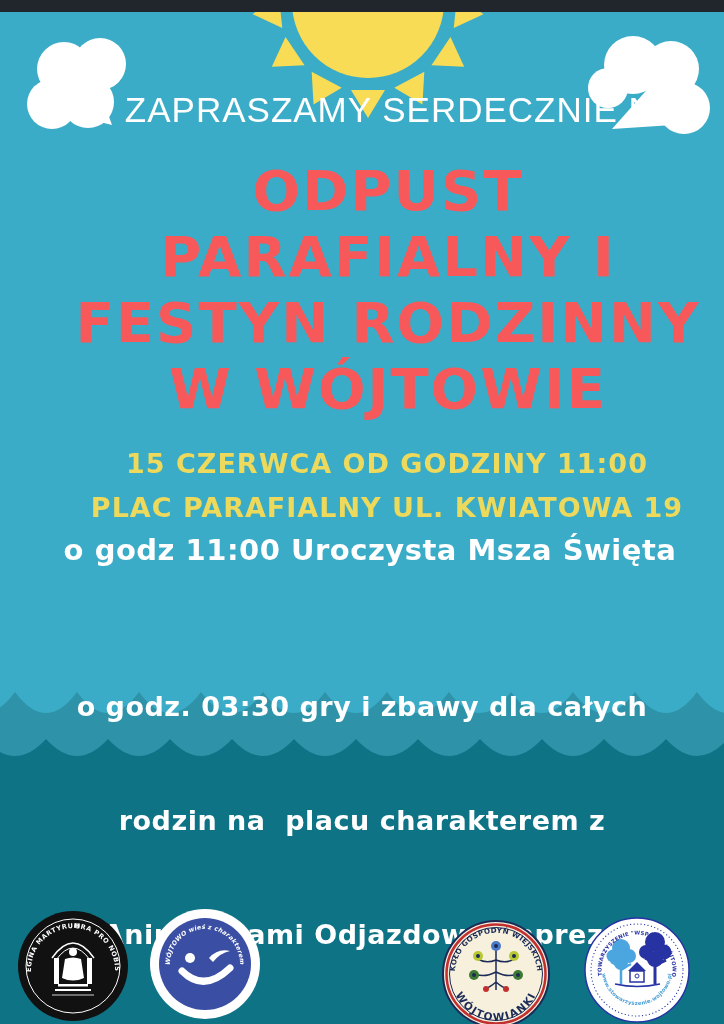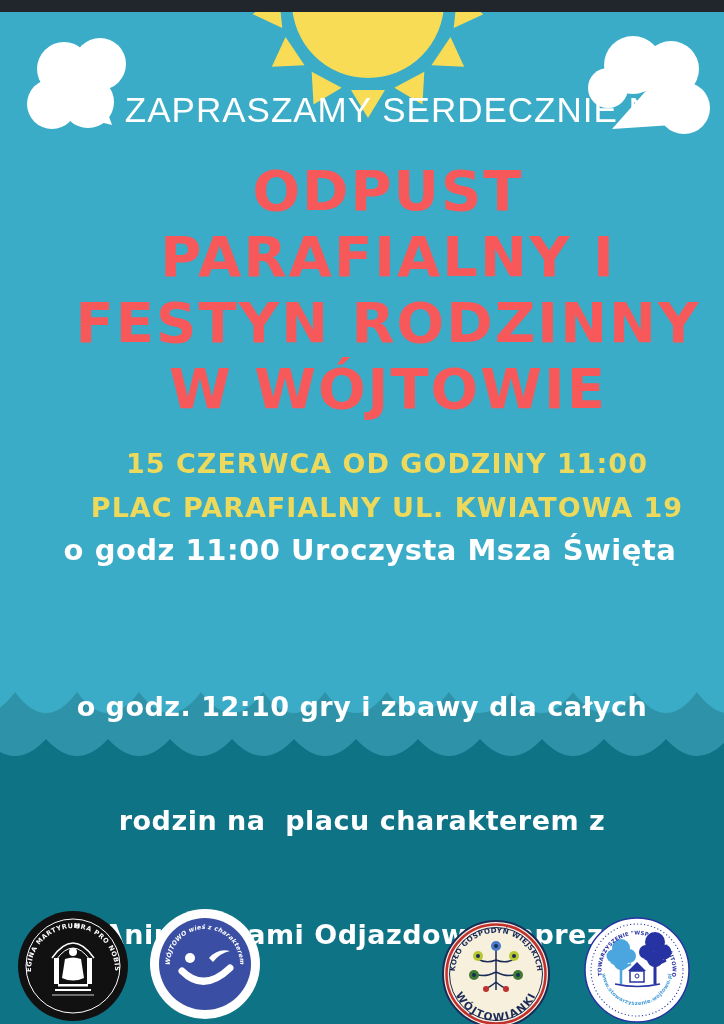--- a/index.html
+++ b/index.html
@@ -87,21 +87,21 @@
     <div>PARAFIALNY I</div>
     <div>FESTYN RODZINNY</div>
     <div>W WÓJTOWIE</div>
   </div>
 
   <div class="txt accent date">15 CZERWCA OD GODZINY 11:00</div>
   <div class="txt accent venue">PLAC PARAFIALNY UL. KWIATOWA 19</div>
   <div class="txt mass">o godz 11:00 Uroczysta Msza Święta</div>
 
   <div class="txt details">
-    <div>o godz. 12:10 gry i zbawy dla całych</div>
+    <div>o godz. 03:30 gry i zbawy dla całych</div>
     <div>rodzin na  placu charakterem z</div>
     <div>Animatorami Odjazdowe Imprezy</div>
     <div>oraz z OSP Barczewko</div>
     
     
     
     
   </div>
 
   <svg class="logos-svg" viewBox="0 0 724 1024">

